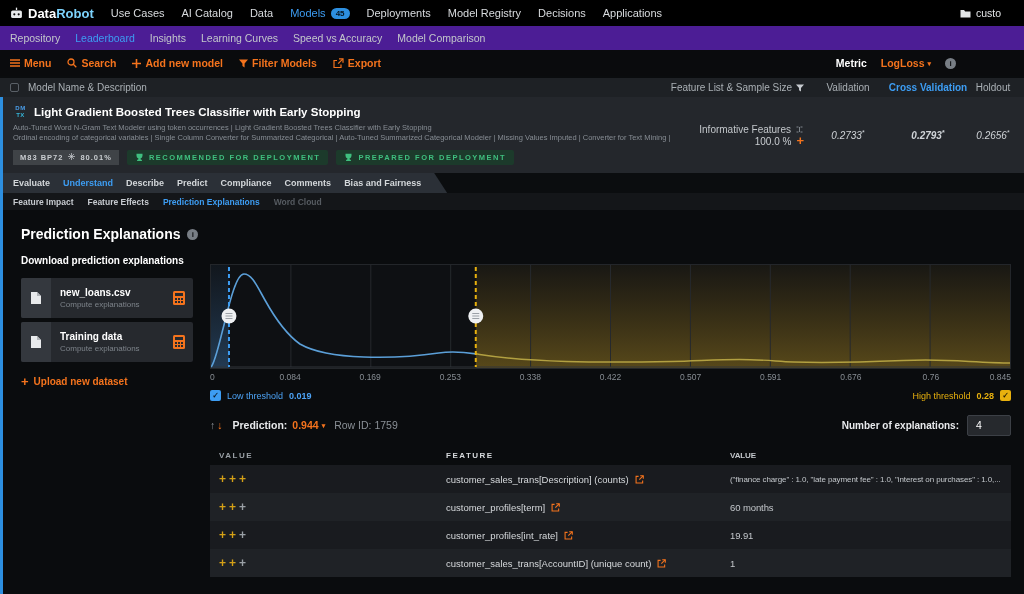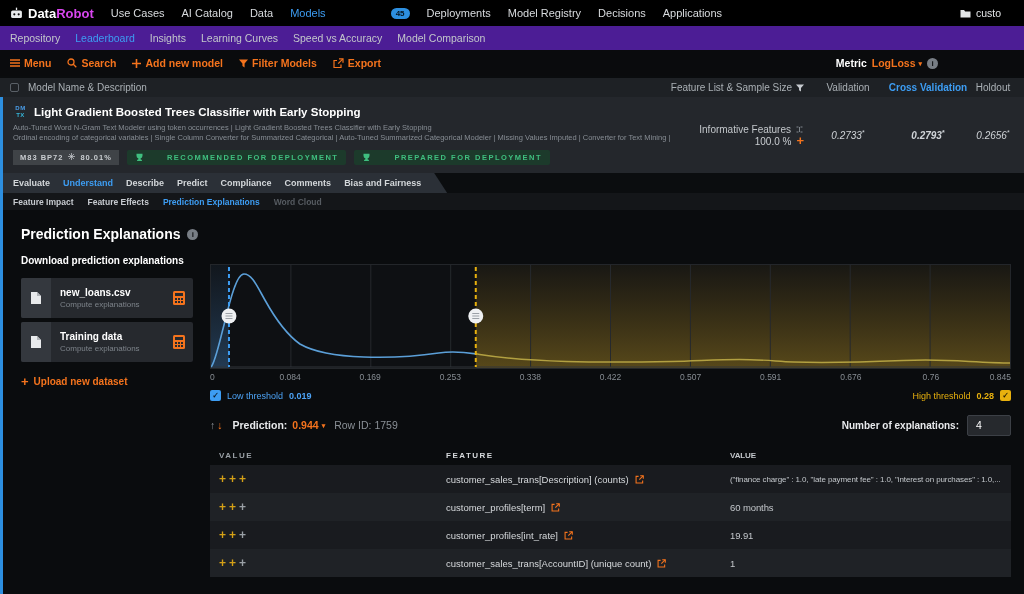--- a/index.html
+++ b/index.html
@@ -7,34 +7,34 @@
   #app {
     width:1024px; height:594px; overflow:hidden; position:relative;
     background:#0a0c0e; font-family:"Liberation Sans", sans-serif;
     -webkit-font-smoothing:antialiased;
   }
   svg { display:block; }
 
   
   .topnav { height:26px; background:#000; display:flex; align-items:center; padding:0 8px 0 10px; gap:17px; font-size:11px; color:#d8dbde; }
   .brand { display:flex; align-items:center; gap:5px; font-weight:bold; font-size:13px; cursor:pointer; }
-  .brand .p1 { color:#fff; } .brand .p2 { color:#d946ef; }
+  .brand .p1 { color:#fff; } .brand .p2 { color:#7dd3fc; }
   .nav-item { cursor:pointer; white-space:nowrap; }
-  .nav-item.active { color:#3d9df3; display:inline-flex; align-items:center; gap:20px; }
-  .badge-pill { background:#2d8fe0; color:#06141f; font-size:8px; font-weight:bold; border-radius:8px; padding:1px 5px;margin-left:45px; }
+  .nav-item.active { color:#3d9df3; display:inline-flex; align-items:center; gap:5px; }
+  .badge-pill { background:#2d8fe0; color:#06141f; font-size:8px; font-weight:bold; border-radius:8px; padding:1px 5px; }
   .topnav-right { margin-left:auto; display:flex; align-items:center; gap:5px; font-size:10.5px; color:#e4e6e8; width:56px; overflow:hidden; flex-shrink:0; }
 
   
   .secondnav { height:24px; background:#4c1d95; display:flex; align-items:center; gap:15px; padding:0 10px; font-size:10.5px; color:#c3c7cb; }
   .secondnav .nav-item.active { color:#3d9df3; }
 
   
   .toolbar { height:26px; background:#0a0b0d; display:flex; align-items:center; gap:16px; padding:0 10px; font-size:10.5px; font-weight:bold; color:#f4731d; }
   .tool { display:inline-flex; align-items:center; gap:4px; cursor:pointer; white-space:nowrap; }
-  .toolbar-right { margin-left:auto; margin-right:76px; display:flex; align-items:flex-end; gap:5px; }
+  .toolbar-right { margin-left:auto; margin-right:58px; display:flex; align-items:flex-end; gap:14px; }
   .metric-label { color:#fff; }
   .metric-value { color:#f4731d; display:inline-flex; align-items:center; gap:3px; cursor:pointer; }
   .caret-glyph { font-size:7px; position:relative; top:1px; }
   .info-dot { width:11px; height:11px; border-radius:50%; background:#787e85; color:#101214; font-size:8px; font-weight:bold; display:inline-flex; align-items:center; justify-content:center; cursor:pointer; flex-shrink:0; }
 
   
   .lb-header { height:19px; margin-top:2px; background:#1e2125; display:flex; align-items:center; padding-left:10px; font-size:10px; color:#aab0b5; }
   .checkbox-empty { width:9px; height:9px; border:1px solid #5a6067; border-radius:2px; margin-right:9px; cursor:pointer; flex-shrink:0; }
   .lb-cols { margin-left:auto; display:flex; align-items:center; }
   .col-fl { width:230px; display:flex; justify-content:flex-end; align-items:center; gap:4px; padding-right:6px; }
@@ -48,21 +48,21 @@
   
   .model-row { background:#24272c; padding:8px 0 8px 10px; display:flex; align-items:stretch; cursor:pointer; }
   .model-main { flex:1; min-width:0; }
   .model-title-row { display:flex; align-items:center; gap:6px; }
   .model-icon { width:15px; text-align:center; line-height:7px; font-size:6px; font-weight:bold; letter-spacing:0.5px; }
   .mi1 { color:#4a9eea; } .mi2 { color:#35b5d8; }
   .model-title { font-size:11.5px; font-weight:bold; color:#fff; white-space:nowrap; }
   .model-desc { font-size:7.5px; color:#878d94; line-height:10px; margin-top:4px; white-space:nowrap; overflow:hidden; width:690px; }
   .model-tags { display:flex; gap:8px; margin-top:7px; align-items:center; }
   .tag-gray { background:#3f4347; color:#c9cdd1; font-size:7.5px; font-weight:bold; letter-spacing:1px; padding:3px 7px; border-radius:0; display:inline-flex; gap:5px; align-items:flex-start; }
-  .tag-green { background:#1c3a2b; color:#3fbf7f; font-size:7.5px; font-weight:bold; letter-spacing:1.5px; padding:3px 8px; border-radius:2px; display:inline-flex; gap:23px; align-items:flex-start; }
+  .tag-green { background:#1c3a2b; color:#3fbf7f; font-size:7.5px; font-weight:bold; letter-spacing:1.5px; padding:3px 8px; border-radius:2px; display:inline-flex; gap:5px; align-items:flex-start; }
   .model-cols { display:flex; align-items:center; font-size:10px; color:#c9cdd1; flex-shrink:0; }
   .fl-cell { width:230px; padding-right:6px; }
   .fl-line1 { display:flex; justify-content:flex-end; align-items:center; gap:4px; color:#c3c7cb; }
   .fl-line2 { display:flex; justify-content:flex-end; align-items:center; gap:5px; margin-top:1px; }
   .plus-orange { color:#f4731d; font-weight:bold; font-size:13px; line-height:10px; cursor:pointer; }
   .metric-cell { font-style:italic; color:#d0d4d8; }
   .metric-cell sup { font-size:7px; font-style:normal; }
   .metric-cell.cv-val { font-weight:bold; }
 
   

